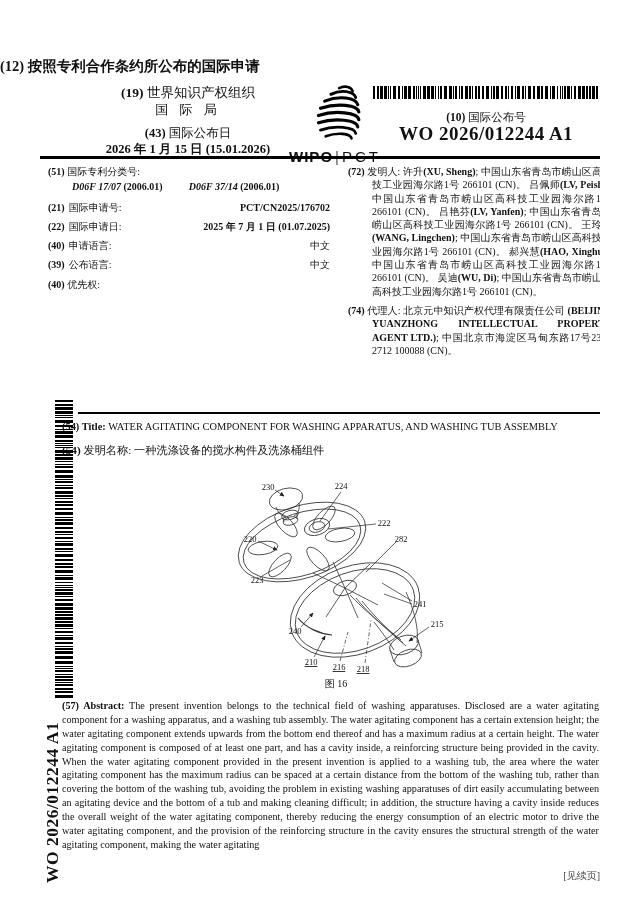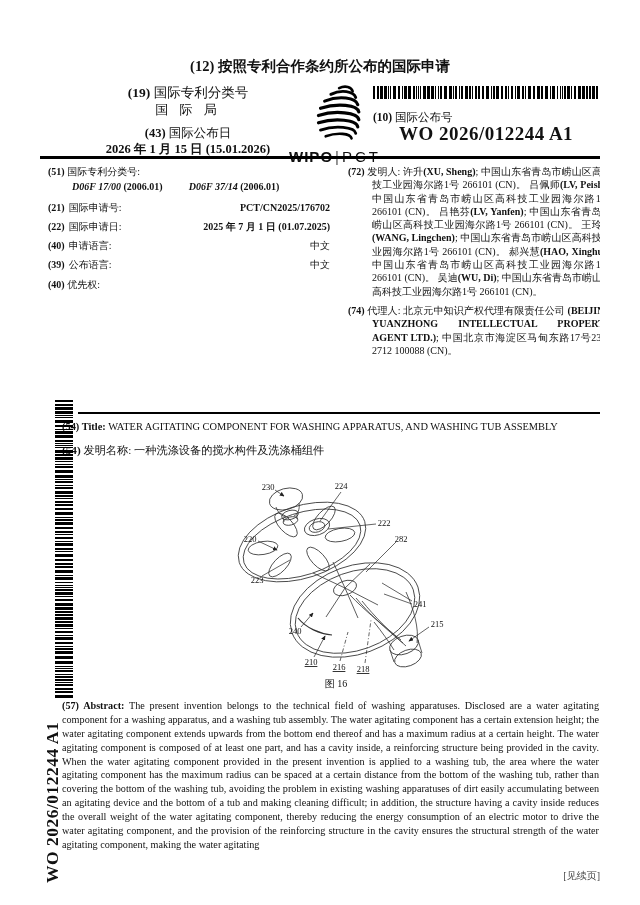--- a/index.html
+++ b/index.html
@@ -4,32 +4,32 @@
 <style>
   html,body{margin:0;padding:0;}
   body{
     width:640px;height:905px;position:relative;background:#ffffff;
     font-family:"Liberation Serif","DejaVu Serif",serif;color:#111;
     overflow:hidden;
   }
   .abs{position:absolute;}
   b,.b{font-weight:bold;}
   
-  .doc-type{top:57px;left:0;width:640px;text-align:center;font-size:14.5px;font-weight:bold;}
+  .doc-type{top:57px;left:0;width:640px;text-align:left;font-size:14.5px;font-weight:bold;}
   .org-block{top:85px;left:88px;width:200px;text-align:center;font-size:13.5px;line-height:1.25;}
   .org-bureau{font-size:13px;letter-spacing:4px;}
   .pubdate-label{margin-top:8px;font-size:12.5px;}
   .pubdate-value{font-size:12.5px;font-weight:bold;white-space:nowrap;}
   .wipo{top:84px;left:276px;width:118px;text-align:center;}
   .wipo-text{font-family:"Liberation Sans","DejaVu Sans",sans-serif;font-size:15px;font-weight:bold;letter-spacing:1px;margin-top:2px;}
   .wipo-text .sep{font-weight:normal;color:#555;padding:0 2px;}
   .wipo-text .pct{font-weight:normal;letter-spacing:3px;}
   .barcode-top{top:86px;left:373px;width:226px;height:13px;display:flex;align-items:stretch;}
   .barcode-top i{display:block;height:100%;}
-  .pubno-label{top:110px;left:373px;width:226px;text-align:left;font-size:11.5px;}
+  .pubno-label{top:110px;left:373px;width:226px;text-align:center;font-size:11.5px;}
   .pubno-value{top:123px;left:373px;width:226px;text-align:center;font-size:19px;font-weight:bold;letter-spacing:.5px;}
   .rule-header{top:156px;left:40px;width:560px;height:3px;background:#000;}
   
   .biblio{top:165px;left:48px;width:552px;height:246px;font-size:10px;line-height:1.33;overflow:hidden;}
   .col{position:absolute;top:0;}
   .col-left{left:0;width:282px;}
   .col-right{left:300px;width:264px;}
   .entry{margin-bottom:6px;padding-left:24px;text-indent:-24px;text-align:justify;}
   .entry .inid{font-weight:bold;}
   .kv{display:flex;justify-content:space-between;padding-left:24px;text-indent:0;margin-bottom:6px;}
@@ -57,21 +57,21 @@
     font-size:17.5px;font-weight:bold;white-space:nowrap;letter-spacing:.5px;}
   .continued{top:869px;left:500px;width:100px;text-align:right;font-size:10px;color:#444;}
   svg text{font-family:"Liberation Serif","DejaVu Serif",serif;}
 </style>
 </head>
 <body>
 
 <div class="abs doc-type">(12) 按照专利合作条约所公布的国际申请</div>
 
 <div class="abs org-block">
-  <div><b>(19)</b> <span>国际专利分类号</span></div>
+  <div><b>(19)</b> <span>世界知识产权组织</span></div>
   <div class="org-bureau">国 际 局</div>
   <div class="pubdate-label"><b>(43)</b> <span>国际公布日</span></div>
   <div class="pubdate-value">2026 年 1 月 15 日 (15.01.2026)</div>
 </div>
 
 <div class="abs wipo">
   <svg width="64" height="58" viewBox="0 0 60 56">
     <g fill="none" stroke="#000" stroke-linecap="round">
       <path d="M34 4 C40 1 46 3 47 7" stroke-width="2.6"></path>
       <path d="M26 10 C36 5 48 7 50 13" stroke-width="2.8"></path>
@@ -160,21 +160,21 @@
 
 <div class="abs rule-header"></div>
 
 <div class="abs biblio">
   <div class="col col-left">
 
     <div class="entry" style="margin-bottom:2px;">
       <span class="inid">(51)</span> <span>国际专利分类号:</span>
     </div>
     <div class="ipc-codes" style="margin-bottom:7px;">
-      <span><span class="code">D06F 17/00</span> <span>(2006.01)</span></span>
+      <span><span class="code">D06F 17/07</span> <span>(2006.01)</span></span>
       <span><span class="code">D06F 37/14</span> <span>(2006.01)</span></span>
     </div>
 
     <div class="kv">
       <span class="inid">(21)</span>
       <span class="lab">国际申请号:</span>
       <span class="val">PCT/CN2025/176702</span>
     </div>
 
     <div class="kv">

